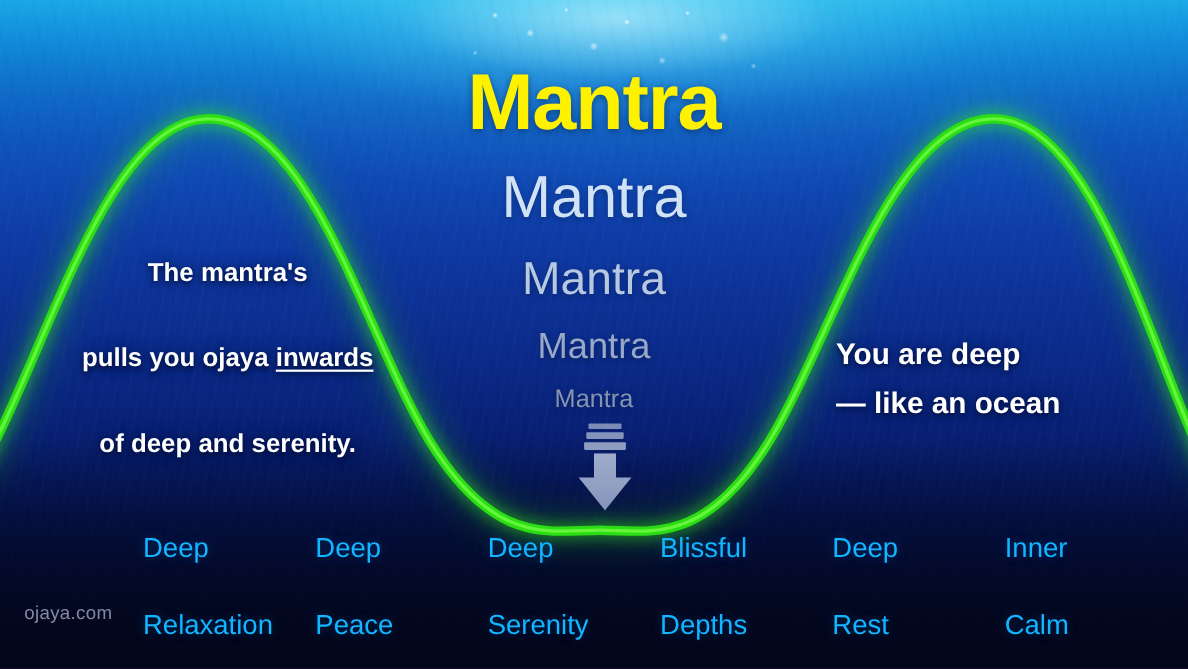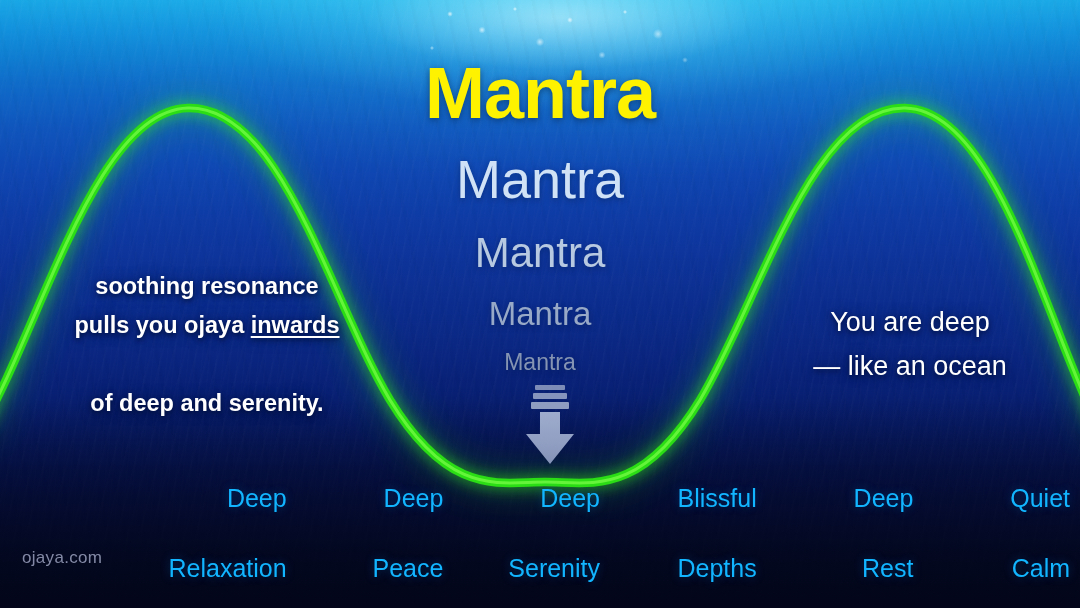--- a/index.html
+++ b/index.html
@@ -157,41 +157,41 @@
   }
   .copy-left .inwards {
     text-decoration: underline;
     text-underline-offset: 3px;
   }
   .copy-right {
     position: absolute;
     left: 760px;
     top: 300px;
     width: 300px;
-    text-align: center;
+    text-align: left;
     color: #ffffff;
     font-size: 27px;
-    font-weight: normal;
+    font-weight: bold;
     line-height: 44px;
     text-shadow: 0 2px 5px rgba(0,14,50,.8), 0 0 13px rgba(0,20,60,.5);
   }
 
   
   .labels {
     position: absolute;
     left: 130px;
     right: 10px;
     bottom: 22px;
     display: flex;
     justify-content: space-between;
     align-items: flex-start;
   }
   .label {
     flex: 1 1 0;
-    text-align: right;
+    text-align: left;
     color: #12b5ff;
     font-size: 25px;
     font-weight: normal;
     line-height: 35px;
     text-shadow: 0 0 10px rgba(0,120,220,.35);
     white-space: pre-line;
   }
   .watermark {
     position: absolute;
     left: 22px;
@@ -266,22 +266,22 @@
           <stop offset="0%" stop-color="#a6b3d2"></stop>
           <stop offset="60%" stop-color="#97a6c8"></stop>
           <stop offset="100%" stop-color="#8a99bd"></stop>
         </linearGradient>
       </defs>
       <path d="M 22 0 L 42 0 L 42 22 L 56 22 L 32 52 L 8 22 L 22 22 Z" fill="url(#arrGrad)" opacity="0.95"></path>
     </svg>
   </div>
 
   <div class="copy-left">
+    <span>The mantra's</span><br>
     <br>
-    <span>soothing resonance</span><br>
     <span>pulls you ojaya </span><span class="inwards">inwards</span><br>
     <br>
     <span>of deep and serenity.</span>
   </div>
 
   <div class="copy-right">
     <span>You are deep</span><br>
     <span>— like an ocean</span>
   </div>
 
@@ -300,20 +300,20 @@
     </div>
     <div class="label">
       <span>Blissful</span><br>
       <span>Depths</span>
     </div>
     <div class="label">
       <span>Deep</span><br>
       <span>Rest</span>
     </div>
     <div class="label">
-      <span>Quiet</span><br>
+      <span>Inner</span><br>
       <span>Calm</span>
     </div>
   </div>
 
   <div class="watermark">ojaya.com</div>
 
 </div>
 
 </body></html>

